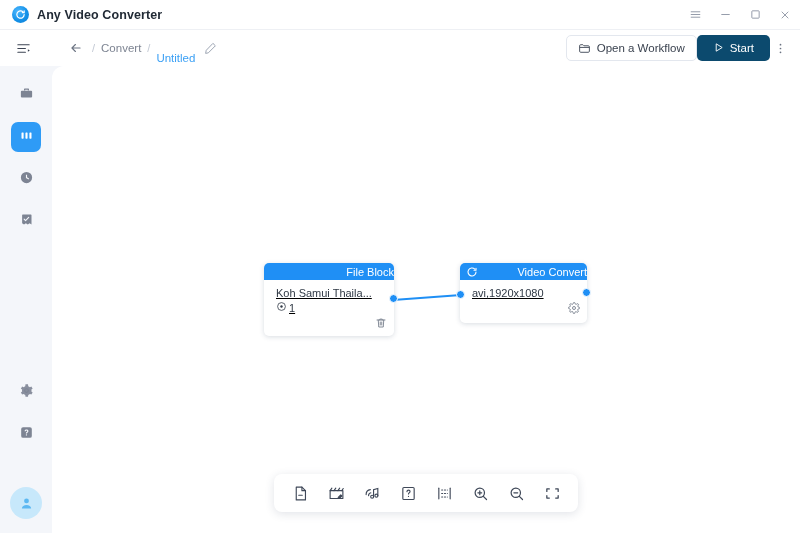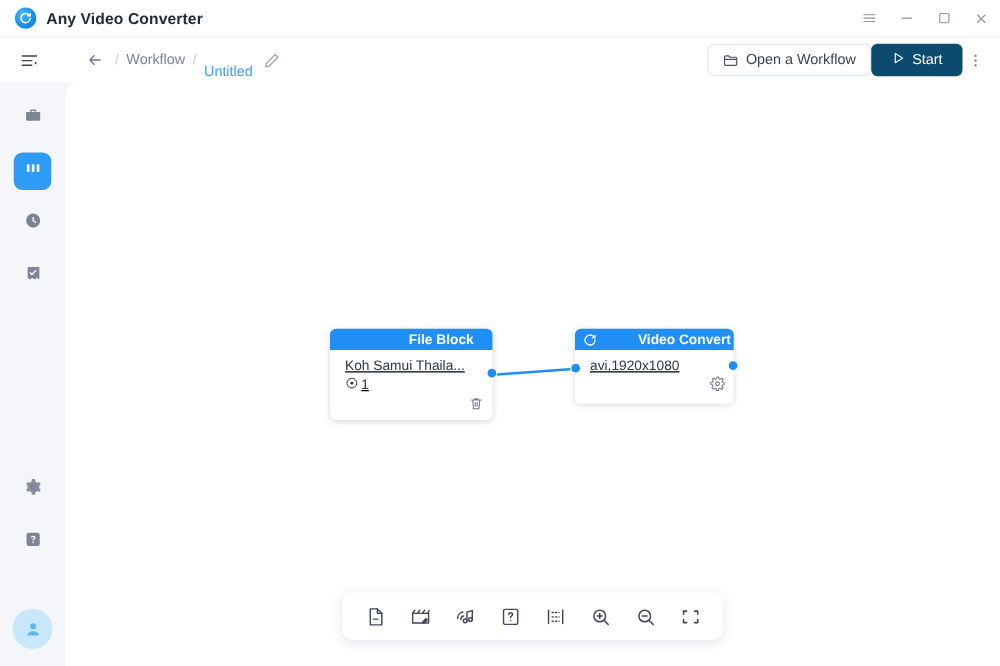--- a/index.html
+++ b/index.html
@@ -96,22 +96,22 @@
     background: #ffffff;
     border-top-left-radius: 12px;
     overflow: hidden;
   }
 
   
   .node { position: absolute; background: #ffffff; border-radius: 5px;
           box-shadow: 0 1px 5px rgba(40,60,90,.18); }
   .node-head {
     height: 17px; background: #1f8ff5; border-radius: 5px 5px 0 0;
-    display: flex; align-items: center; justify-content: center; gap: 5px;
-    color: #ffffff; font-size: 11px; font-weight: bold; padding-left: 48px;
+    display: flex; align-items: center; justify-content: flex-end; gap: 5px;
+    color: #ffffff; font-size: 11px; font-weight: normal; padding-left: 48px;
   }
   .node-head .head-icon { position: absolute; left: 6px; display:flex; align-items:center; }
   .node-body { position: relative; padding: 7px 10px 0 12px; text-decoration: underline; }
   .node-text { font-size: 11px; color: #2f3844; white-space: nowrap; overflow: hidden; }
   .node-count { display: flex; align-items: center; gap: 2px; font-size: 11px; color: #2f3844; margin-top: 2px; }
   .node-foot { height: 20px; display: flex; align-items: center; justify-content: flex-end; padding-right: 7px; color: #707886; }
 
   #node-file { left: 212px; top: 197px; width: 130px; height: 73px; }
   #node-format { left: 408px; top: 197px; width: 127px; height: 60px; }
 
@@ -180,21 +180,21 @@
       </svg>
     </div>
 
     <div class="breadcrumb">
       <div class="bc-back">
         <svg width="14" height="14" viewBox="0 0 24 24" stroke="currentColor" stroke-width="1.9" fill="none" stroke-linecap="round" stroke-linejoin="round">
           <path d="M19 12H5M11 6l-6 6 6 6"></path>
         </svg>
       </div>
       <span class="bc-sep">/</span>
-      <span class="bc-item">Workflow</span>
+      <span class="bc-item">Convert</span>
       <span class="bc-sep">/</span>
       <span class="bc-current">Untitled</span>
       <div class="bc-edit">
         <svg width="13" height="13" viewBox="0 0 24 24" stroke="currentColor" stroke-width="1.8" fill="none" stroke-linecap="round" stroke-linejoin="round">
           <path d="M17 3l4 4L8 20l-5 1 1-5z"></path>
         </svg>
       </div>
     </div>
 
     <div class="toolbar-right">

